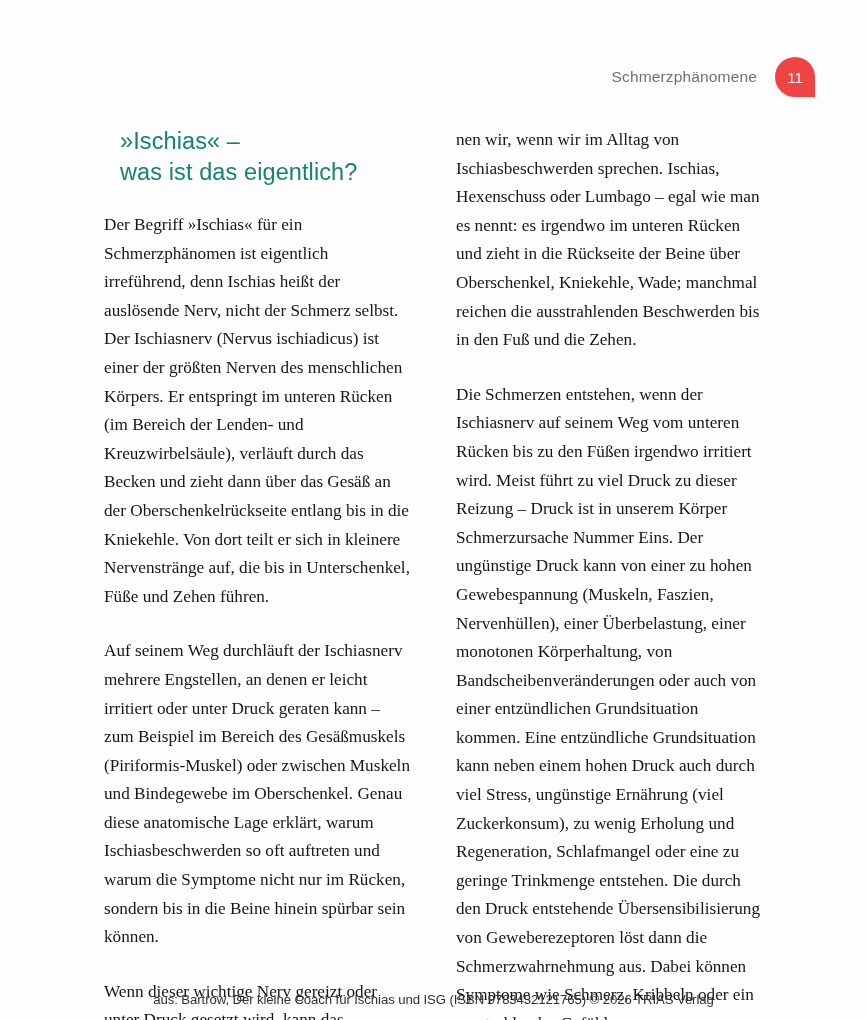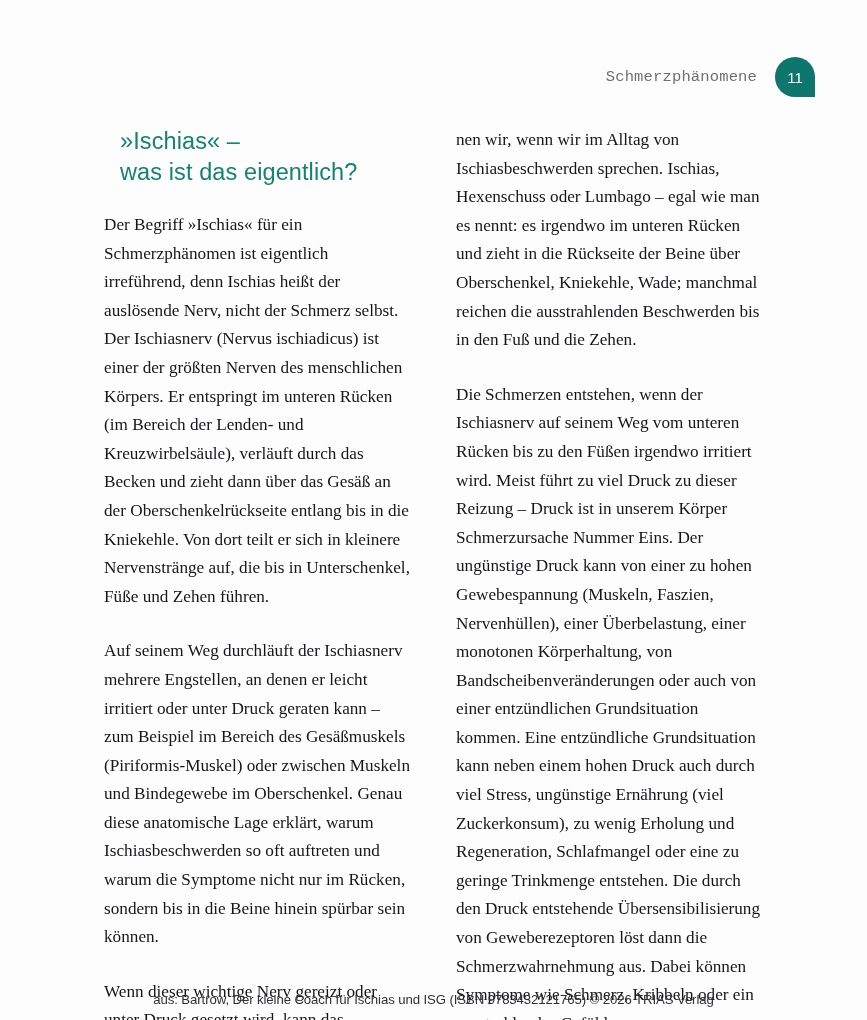--- a/index.html
+++ b/index.html
@@ -26,30 +26,30 @@
   
   .header {
     position: absolute;
     top: 57px;
     right: 52px;
     display: flex;
     align-items: center;
     gap: 18px;
   }
   .header-title {
-    font-family: Liberation Mono, monospace;
+    font-family: Liberation Sans, sans-serif;
     font-size: 15.5px;
     color: #6f7072;
     letter-spacing: .15px;
     white-space: nowrap;
   }
   .page-badge {
     width: 40px;
     height: 40px;
-    background: #0f766e;
+    background: #ef4444;
     border-radius: 20px 20px 0 20px;
     color: #ffffff;
     font-family: "Liberation Sans", sans-serif;
     font-size: 15px;
     display: flex;
     align-items: center;
     justify-content: center;
     line-height: 1;
   }
 

